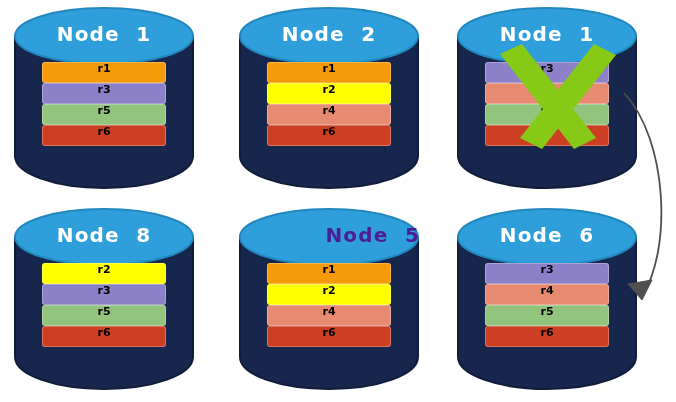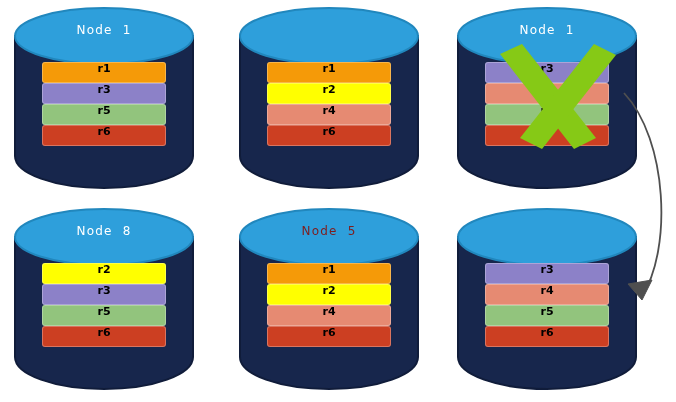--- a/index.html
+++ b/index.html
@@ -34,22 +34,22 @@
     height: 182px;
     overflow: visible;
   }
   .node-title {
     position: absolute;
     left: 0;
     top: 18px;
     width: 182px;
     text-align: center;
     color: #ffffff;
-    font-size: 12px;
-    font-weight: normal;
+    font-size: 20px;
+    font-weight: bold;
     letter-spacing: 1.2px;
     line-height: 1;
     white-space: pre;
     pointer-events: none;
     font-family: "DejaVu Sans", "Liberation Sans", sans-serif;
   }
   .records {
     position: absolute;
     left: 29px;
     top: 56px;
@@ -120,20 +120,21 @@
           </div>
         </div>
 
   </div>
 
   <div class="node" style="left: 238px; top: 6px;">
     <svg class="node-svg" viewBox="0 0 182 182" xmlns="http://www.w3.org/2000/svg">
       <path class="cyl-body" d="M 2 30 L 2 150 A 89 32 0 0 0 180 150 L 180 30 Z" fill="#17264c" stroke="#101c3a" stroke-width="2"></path>
       <ellipse class="cyl-top" cx="91" cy="30" rx="89" ry="28" fill="#2e9fdb" stroke="#2187bd" stroke-width="2"></ellipse>
     </svg>
+    <div class="node-title" style="color: rgb(255, 255, 255);">Node  2</div>
     <div class="records">
           <div class="record" style="background: rgb(245, 154, 8);">
             <span class="record-label" style="color: rgb(0, 0, 0);">r1</span>
           </div>
           <div class="record" style="background: rgb(255, 255, 0);">
             <span class="record-label" style="color: rgb(0, 0, 0);">r2</span>
           </div>
           <div class="record" style="background: rgb(230, 138, 114);">
             <span class="record-label" style="color: rgb(0, 0, 0);">r4</span>
           </div>
@@ -191,21 +192,21 @@
           </div>
         </div>
 
   </div>
 
   <div class="node" style="left: 238px; top: 207px;">
     <svg class="node-svg" viewBox="0 0 182 182" xmlns="http://www.w3.org/2000/svg">
       <path class="cyl-body" d="M 2 30 L 2 150 A 89 32 0 0 0 180 150 L 180 30 Z" fill="#17264c" stroke="#101c3a" stroke-width="2"></path>
       <ellipse class="cyl-top" cx="91" cy="30" rx="89" ry="28" fill="#2e9fdb" stroke="#2187bd" stroke-width="2"></ellipse>
     </svg>
-    <div class="node-title" style="color: #7f1d1d;">Node  5</div>
+    <div class="node-title" style="color: #4c1d95; text-align: right;">Node  5</div>
     <div class="records">
           <div class="record" style="background: rgb(245, 154, 8);">
             <span class="record-label" style="color: rgb(0, 0, 0);">r1</span>
           </div>
           <div class="record" style="background: rgb(255, 255, 0);">
             <span class="record-label" style="color: rgb(0, 0, 0);">r2</span>
           </div>
           <div class="record" style="background: rgb(230, 138, 114);">
             <span class="record-label" style="color: rgb(0, 0, 0);">r4</span>
           </div>
@@ -214,20 +215,21 @@
           </div>
         </div>
 
   </div>
 
   <div class="node" style="left: 456px; top: 207px;">
     <svg class="node-svg" viewBox="0 0 182 182" xmlns="http://www.w3.org/2000/svg">
       <path class="cyl-body" d="M 2 30 L 2 150 A 89 32 0 0 0 180 150 L 180 30 Z" fill="#17264c" stroke="#101c3a" stroke-width="2"></path>
       <ellipse class="cyl-top" cx="91" cy="30" rx="89" ry="28" fill="#2e9fdb" stroke="#2187bd" stroke-width="2"></ellipse>
     </svg>
+    <div class="node-title" style="color: rgb(255, 255, 255);">Node  6</div>
     <div class="records">
           <div class="record" style="background: rgb(140, 129, 200);">
             <span class="record-label" style="color: rgb(0, 0, 0);">r3</span>
           </div>
           <div class="record" style="background: rgb(230, 138, 114);">
             <span class="record-label" style="color: rgb(0, 0, 0);">r4</span>
           </div>
           <div class="record" style="background: rgb(146, 196, 125);">
             <span class="record-label" style="color: rgb(0, 0, 0);">r5</span>
           </div>

